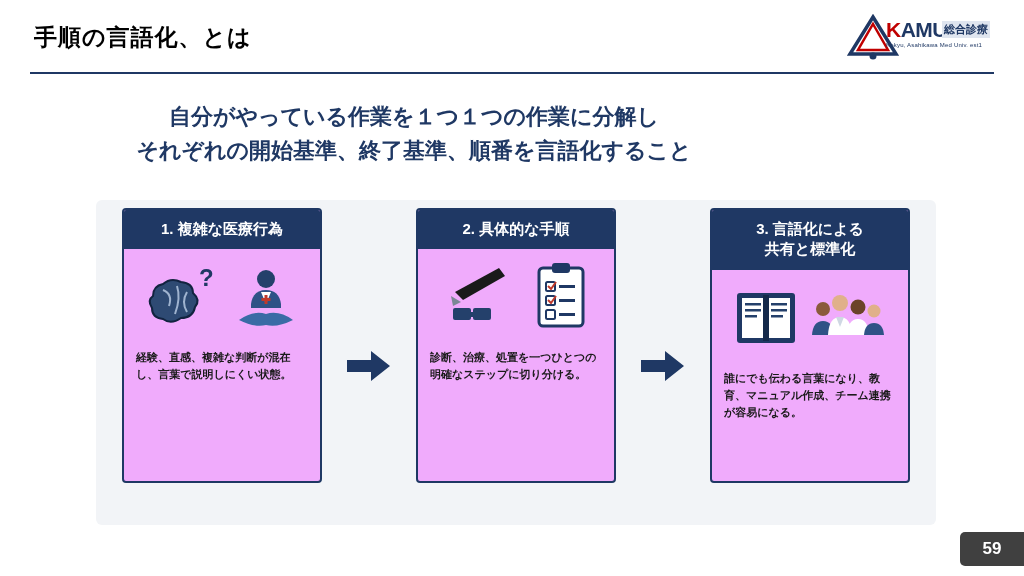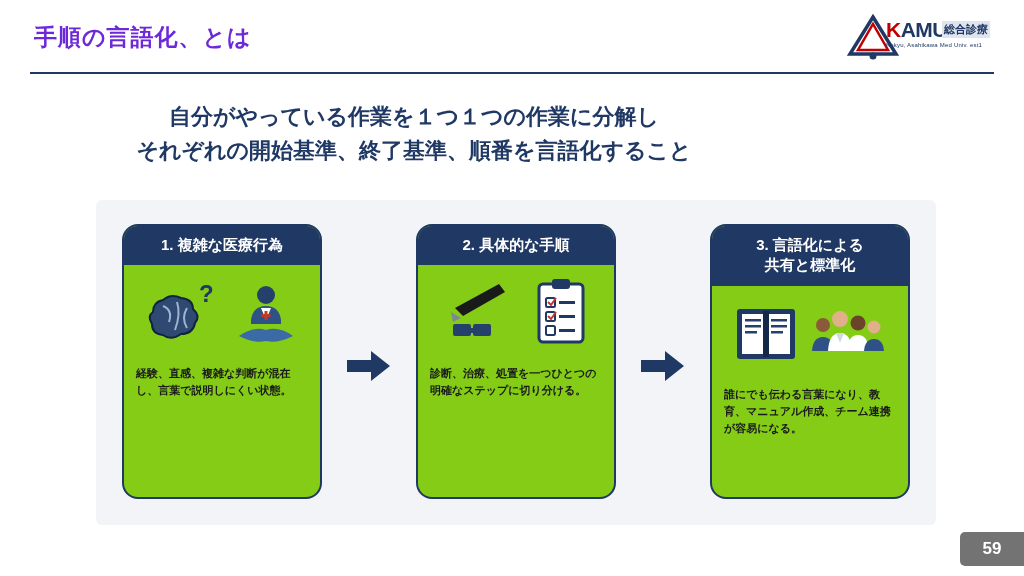--- a/index.html
+++ b/index.html
@@ -21,21 +21,21 @@
     top: 0; left: 0;
     width: 1024px;
     height: 76px;
   }
   .slide-title {
     position: absolute;
     left: 34px;
     top: 22px;
     font-size: 23px;
     font-weight: bold;
-    color: #6d28d9;
+    color: #000000;
     letter-spacing: 1px;
   }
   .header-rule {
     position: absolute;
     left: 30px;
     top: 72px;
     width: 964px;
     height: 2px;
     background: #1f3864;
   }
@@ -110,29 +110,29 @@
     left: 0; top: 0;
     width: 840px; height: 325px;
     display: flex;
     align-items: center;
     justify-content: space-between;
     padding: 0 26px;
     box-sizing: border-box;
   }
   .card {
     width: 200px;
-    background: #84cc16;
+    background: #f0abfc;
     border: 2px solid #1f3864;
-    border-radius: 16px;
+    border-radius: 4px;
     box-sizing: border-box;
     overflow: hidden;
     display: flex;
     flex-direction: column;
     align-self: flex-start;
-    margin-top: 24px;
+    margin-top: 8px;
   }
   .card-head {
     background: #1f3864;
     color: #ffffff;
     font-size: 15px;
     font-weight: bold;
     text-align: center;
     padding: 9px 6px 10px;
     line-height: 1.35;
   }
@@ -162,21 +162,21 @@
     flex: 0 0 auto;
   }
 
   
   .page-badge {
     position: absolute;
     right: 0;
     bottom: 10px;
     width: 64px;
     height: 34px;
-    background: #737373;
+    background: #404040;
     border-radius: 5px 0 0 5px;
     color: #ffffff;
     font-size: 17px;
     font-weight: bold;
     display: flex;
     align-items: center;
     justify-content: center;
   }
 </style>
 </head>

